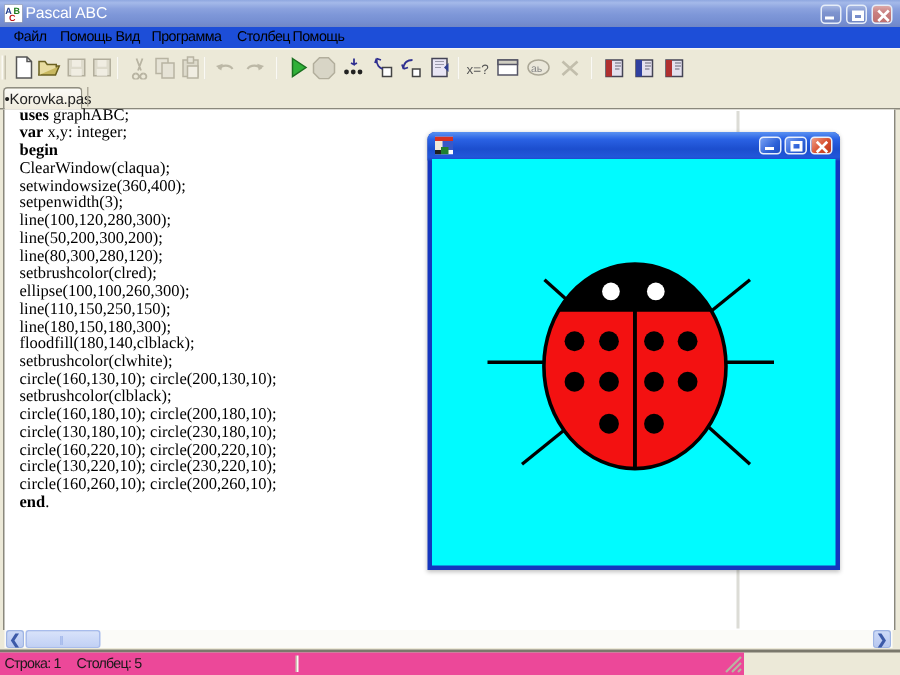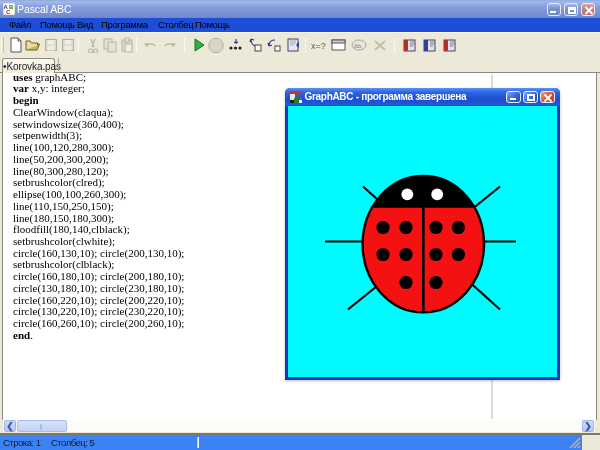--- a/index.html
+++ b/index.html
@@ -27,21 +27,21 @@
 #marginline{left:491px;top:74px;width:1.5px;height:345px;background:#DCDCD6}
 pre#code{left:13px;top:71.7px;font-family:Liberation Serif, serif;font-size:11px;line-height:11.73px;color:#000}
 pre#code b{font-weight:bold}
 
 #hscroll{left:3px;top:419.5px;width:592px;height:12px;background:#FBFBF8}
 #hsleft{position:absolute;left:1px;top:0;width:12px;height:12px;background:linear-gradient(180deg,#CCDAF8,#B8C8F0);border:1px solid #9EB4E4;border-radius:2px;color:#3C5AA8;font-size:9px;line-height:11px;text-align:center;font-weight:bold}
 #hsthumb{position:absolute;left:14px;top:0;width:50px;height:12px;background:linear-gradient(180deg,#D8E2FA,#C2D1F5);border:1px solid #A8BCEC;border-radius:2px}
 #hsright{position:absolute;right:1px;top:0;width:12px;height:12px;background:linear-gradient(180deg,#CCDAF8,#B8C8F0);border:1px solid #9EB4E4;border-radius:2px;color:#3C5AA8;font-size:9px;line-height:11px;text-align:center;font-weight:bold}
 
 #statline{left:0;top:433px;width:600px;height:1.5px;background:#7A786C}
-#statusbar{left:0;top:434.5px;width:582px;height:15.5px;background:#3b82f6;font-size:9.5px;letter-spacing:-0.5px;color:#1A1A1A}
+#statusbar{left:0;top:434.5px;width:496px;height:15.5px;background:#ec4899;font-size:9.5px;letter-spacing:-0.5px;color:#1A1A1A}
 #statusbar .sdiv{position:absolute;left:197px;top:2px;width:2px;height:11px;border-left:1px solid #CBC7B4;border-right:1px solid #FBFAF6}
 
 #gwin{left:285px;top:87.5px;width:274.5px;height:292.5px;border-radius:5px 5px 0 0;background:#1436BE;box-shadow:0 1px 3px rgba(0,0,0,.25)}
 #gtitle{position:absolute;left:0;top:0;width:100%;height:19px;border-radius:5px 5px 0 0;background:linear-gradient(180deg,#5A92F2 0%,#2A62E4 25%,#1C4ECE 60%,#2157DA 88%,#1A46BE 100%)}
 #gtext{position:absolute;left:19.5px;top:3.2px;color:#fff;font-weight:bold;font-size:10px;letter-spacing:-0.3px;white-space:nowrap}
 .gb{position:absolute;top:3px;width:14.5px;height:12.5px;border-radius:3px;border:1px solid #E8F0FC;color:#fff;text-align:center}
 #gbmin{left:221px;background:linear-gradient(135deg,#7AA2F4,#2E62D8 60%,#1E4EC4)}
 #gbmax{left:238px;background:linear-gradient(135deg,#7AA2F4,#2E62D8 60%,#1E4EC4)}
 #gbclose{left:255px;background:linear-gradient(135deg,#F0A088,#D85030 55%,#C03818)}
 #gclient{position:absolute;left:3px;top:18.5px;width:268.5px;height:271px;background:#00FBFF}
@@ -238,21 +238,20 @@
 <div class="abs" id="gwin">
  <div id="gtitle"></div>
  <svg style="position:absolute;left:5px;top:3.5px" width="12" height="12" viewBox="0 0 12 12">
   <rect width="12" height="12" fill="#fff"></rect>
   <rect x="0" y="0" width="12" height="3" fill="#D83020"></rect>
   <rect x="0" y="3" width="5" height="6" fill="#F0E8D8"></rect>
   <rect x="5" y="3" width="7" height="6" fill="#3858C8"></rect>
   <rect x="4" y="7" width="5" height="5" fill="#208030"></rect>
   <rect x="0" y="9" width="4" height="3" fill="#202020"></rect>
  </svg>
- <div id="gtext">GraphABC - программа завершена</div>
  <div class="gb" id="gbmin">
       <div style="position:absolute;left:2.5px;bottom:2px;width:6px;height:2px;background:#fff"></div>
     </div>
  <div class="gb" id="gbmax">
       <div style="position:absolute;left:2.5px;top:2px;width:8px;height:7px;border:2px solid #fff"></div>
     </div>
  <div class="gb" id="gbclose">
       <svg style="position:absolute;left:1px;top:1px" width="12" height="10" viewBox="0 0 12 10">
         <path d="M2.5 1.5 L9.5 8.5 M9.5 1.5 L2.5 8.5" stroke="#fff" stroke-width="1.8"></path>
       </svg>

